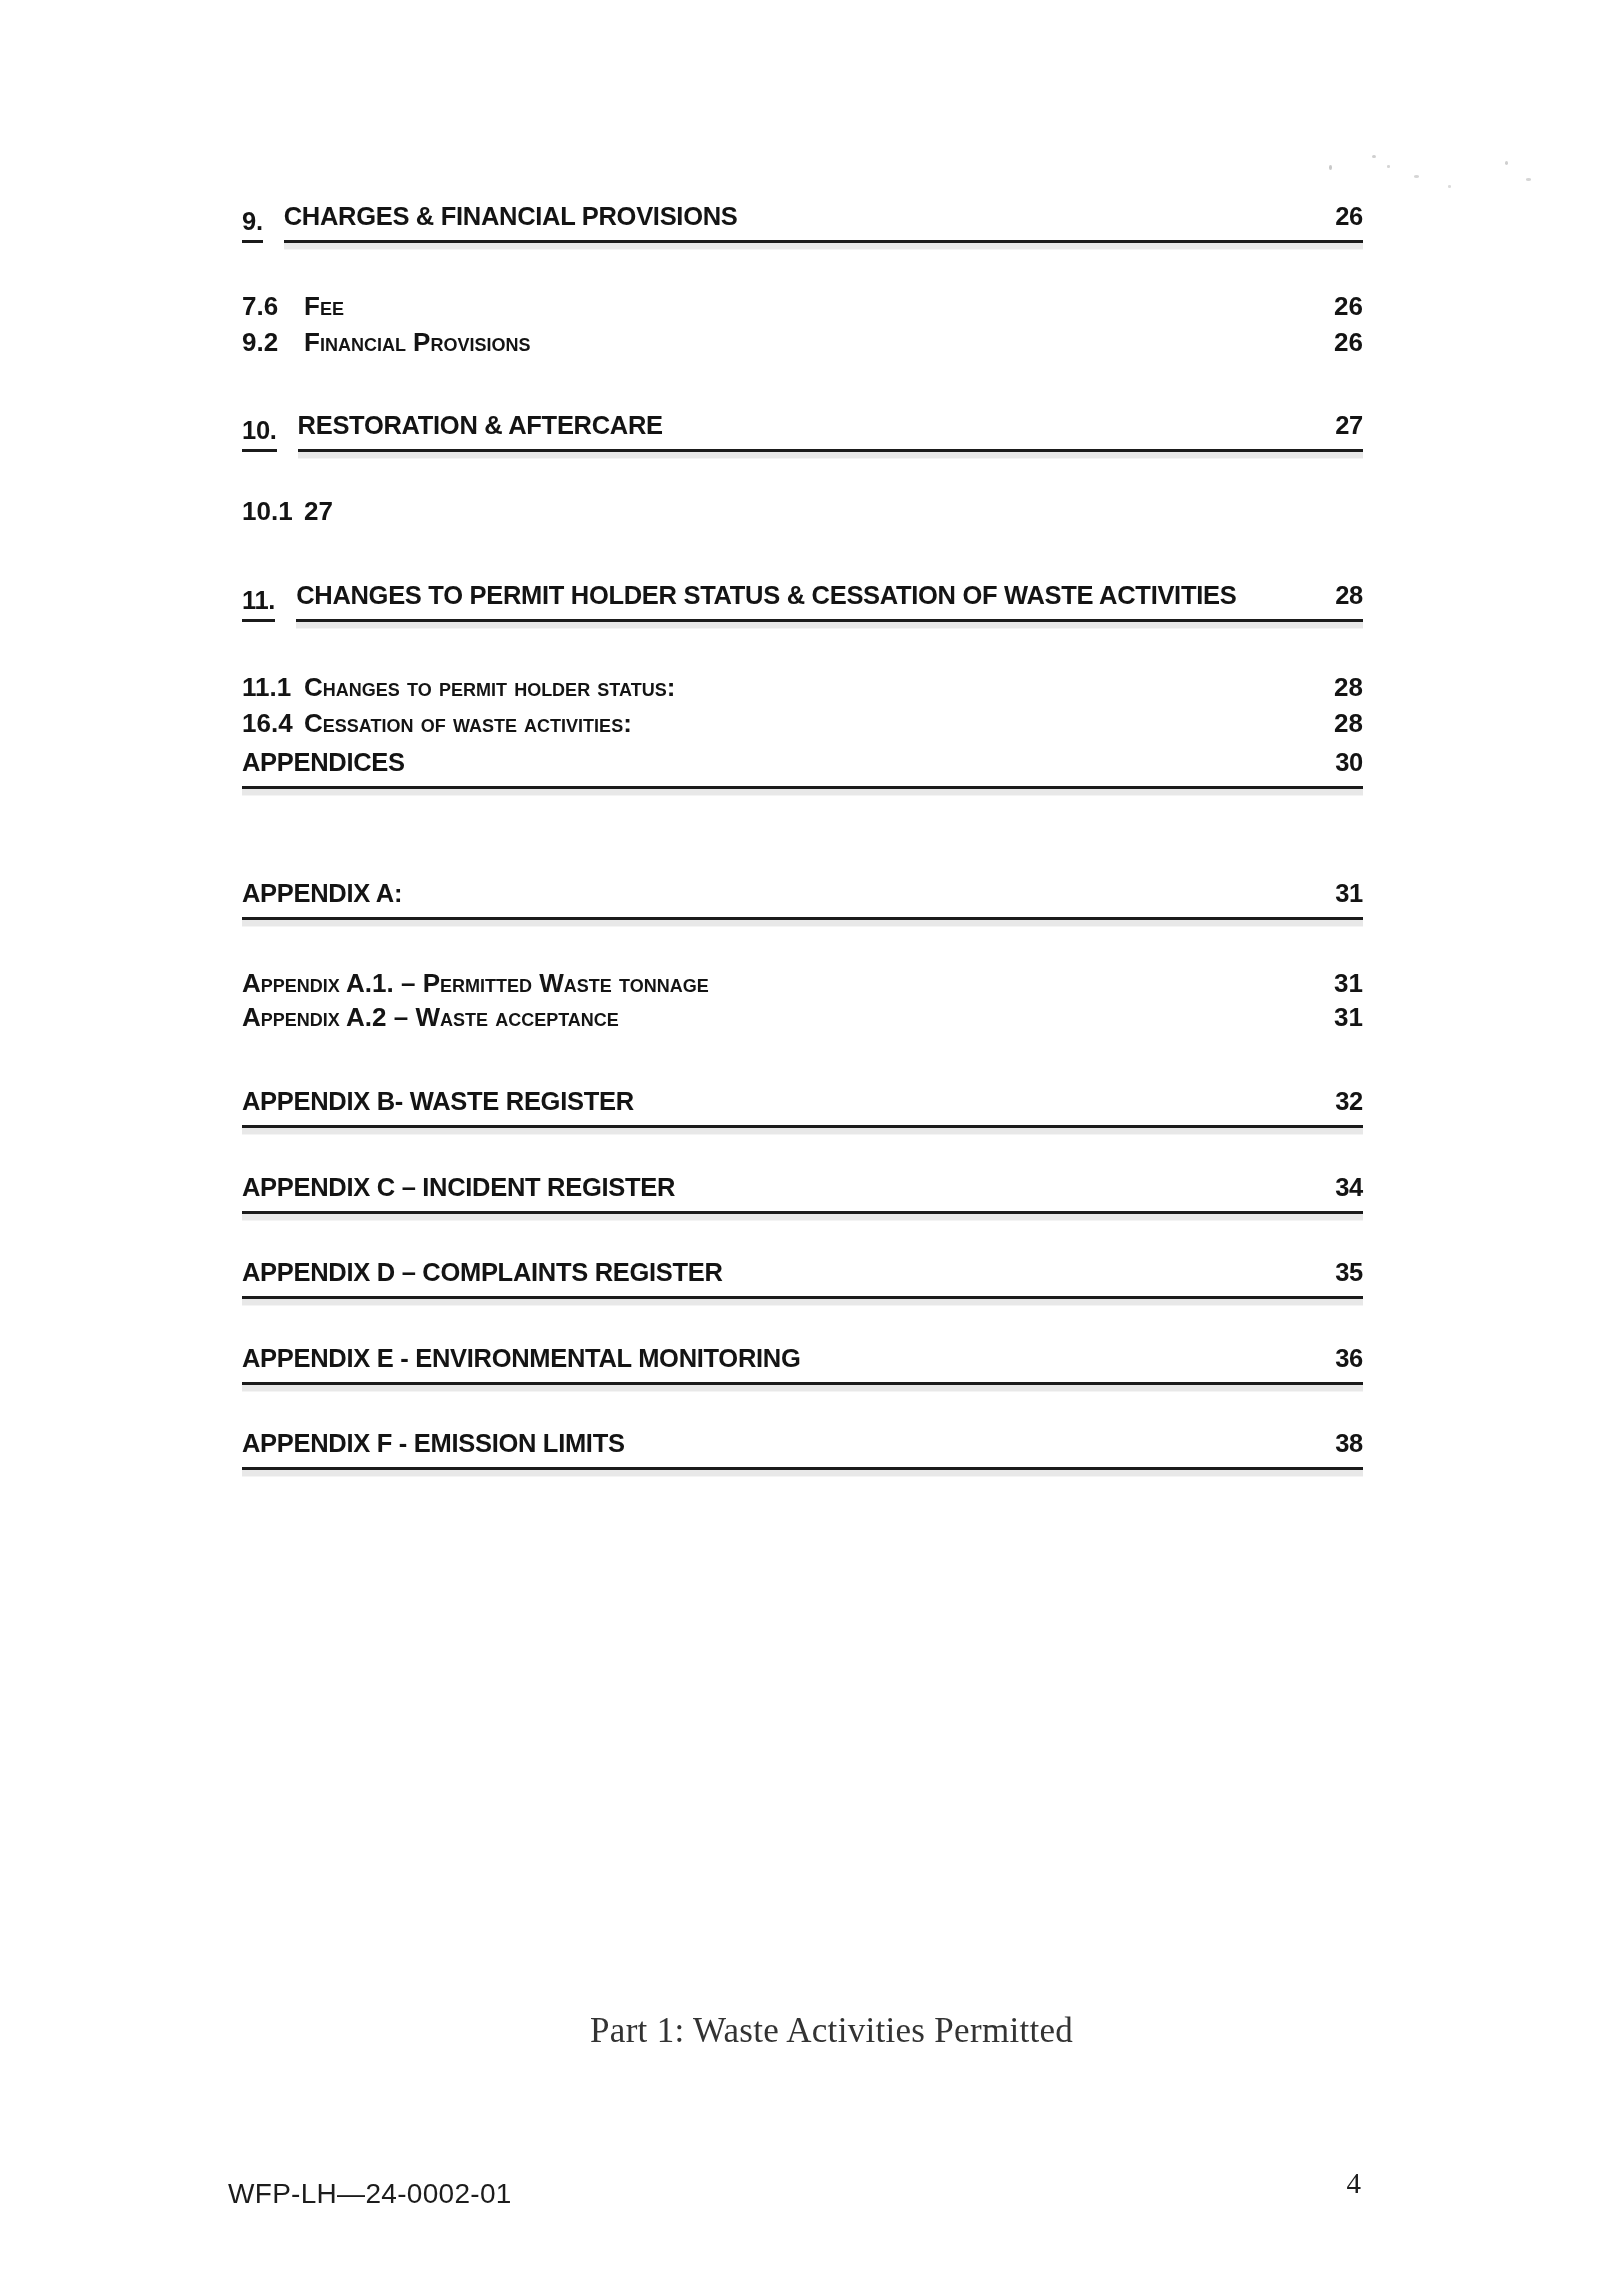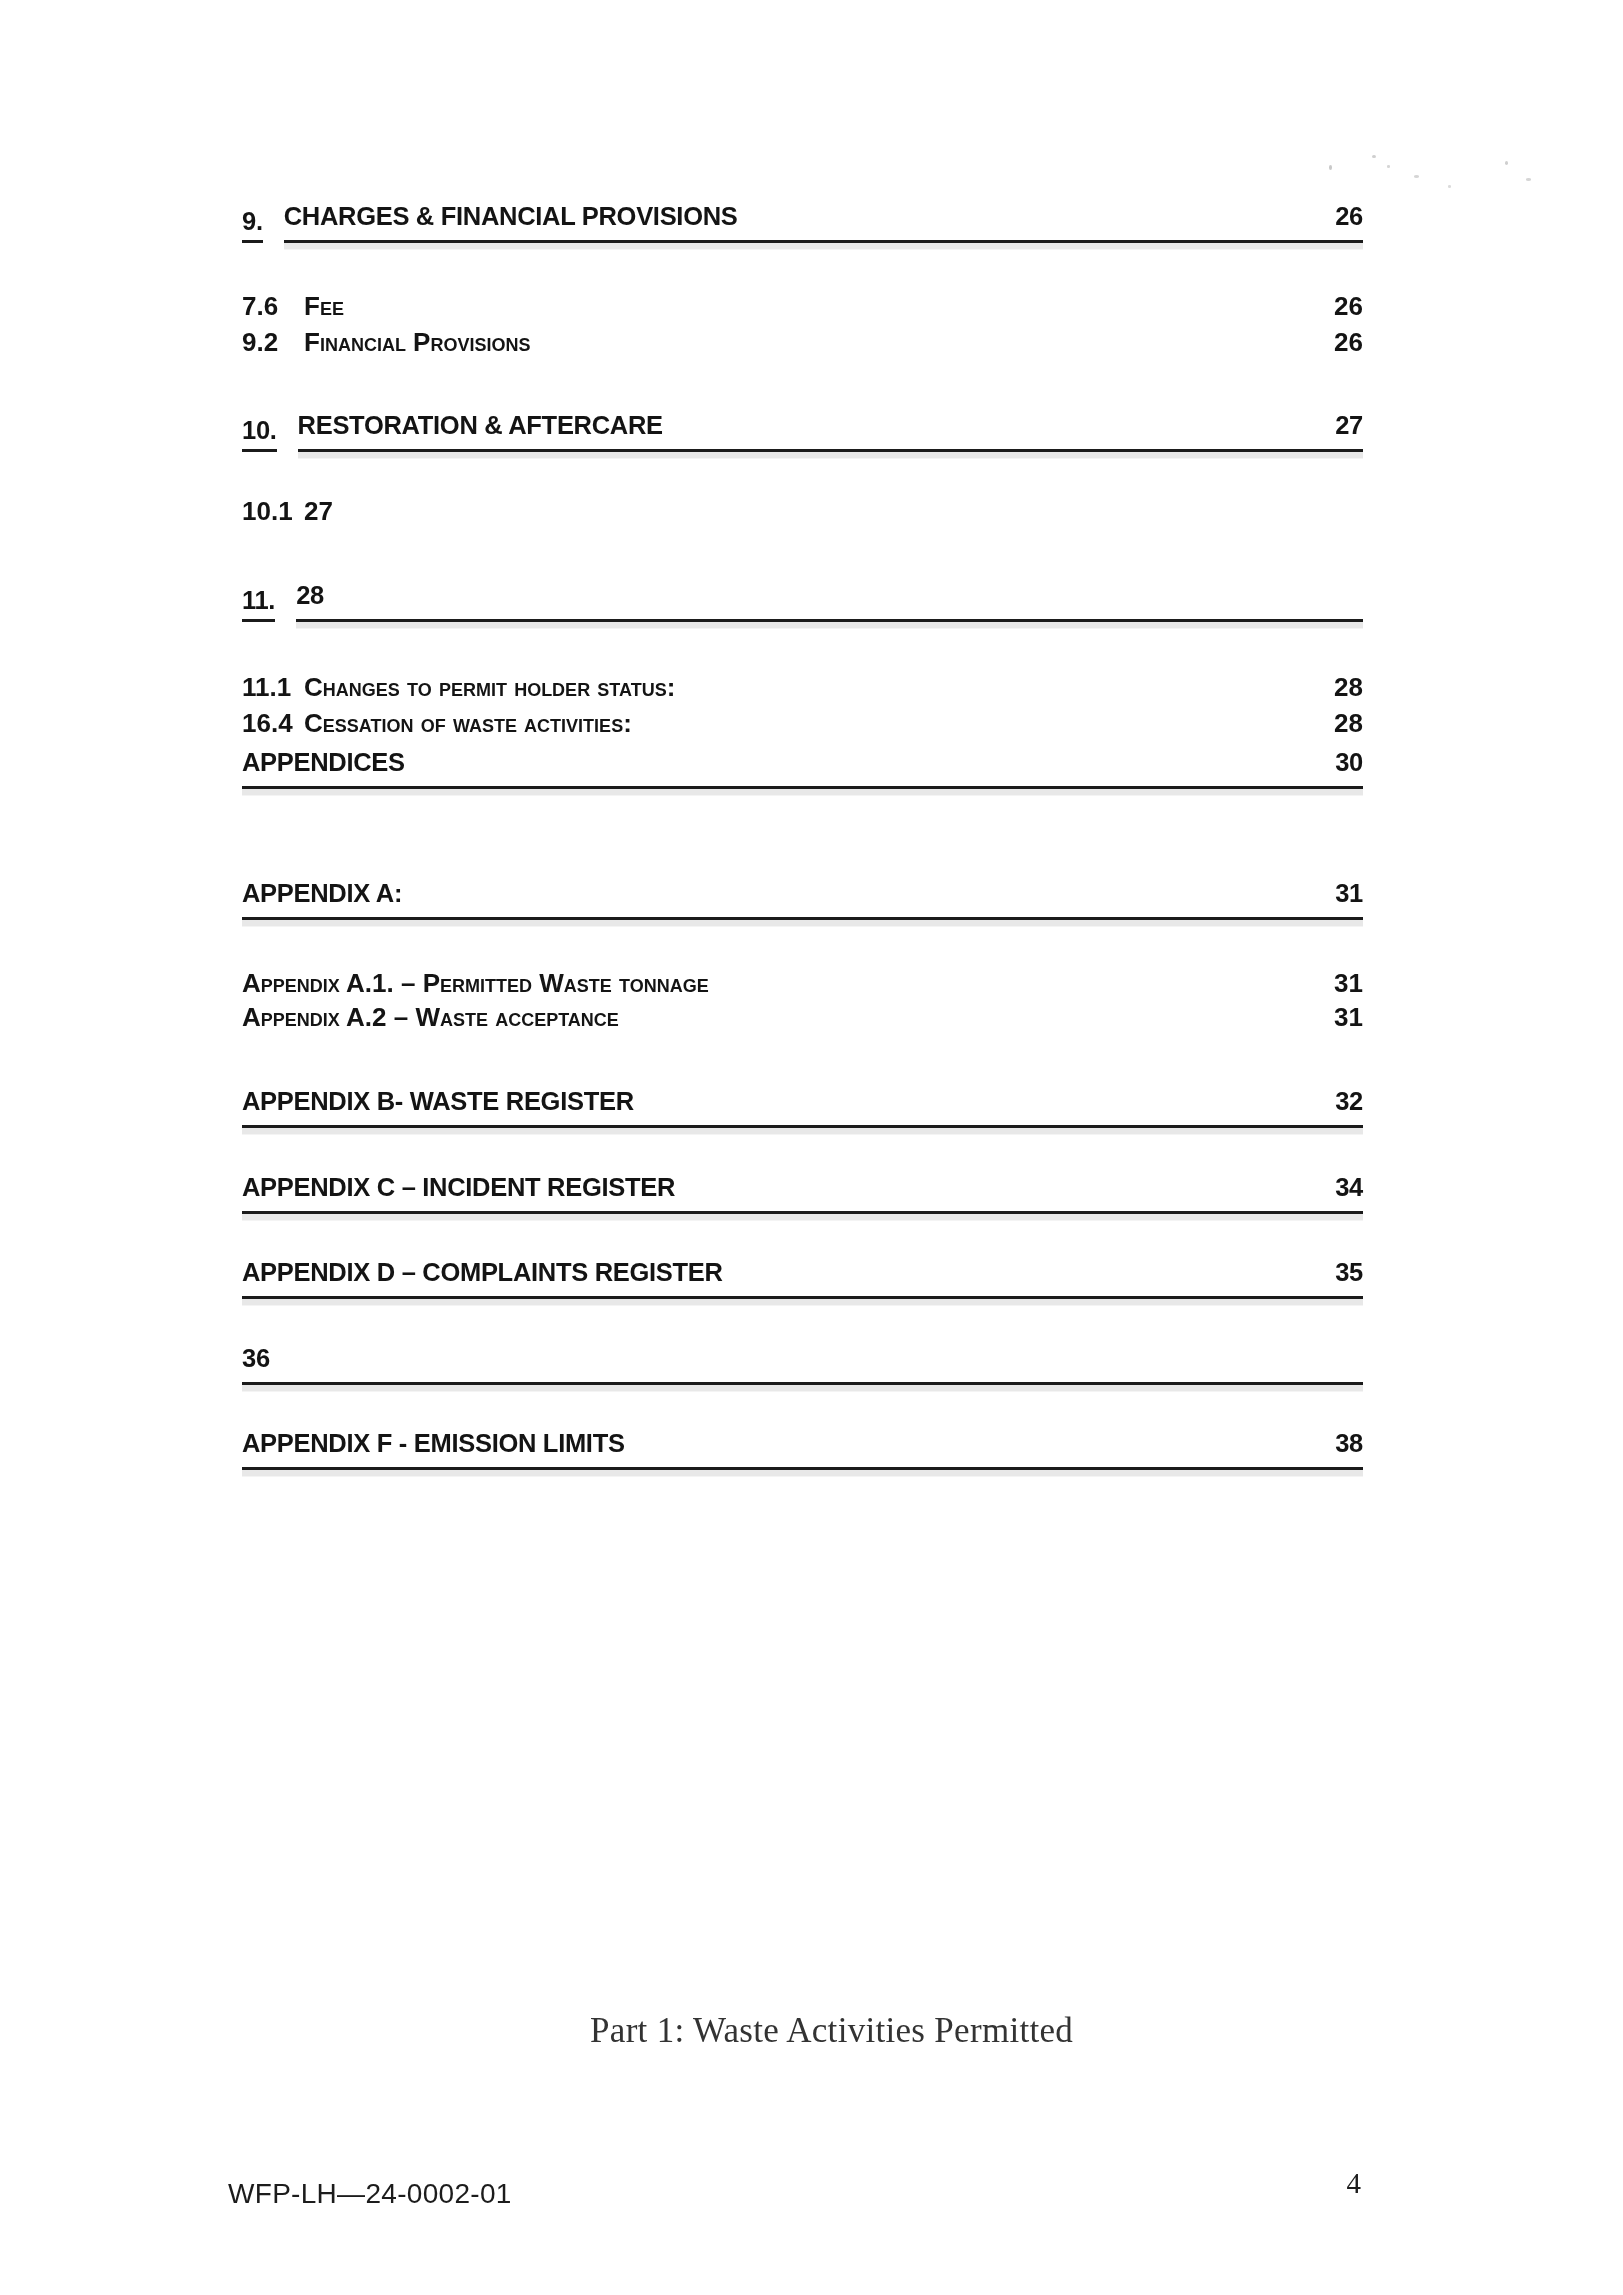--- a/index.html
+++ b/index.html
@@ -127,20 +127,21 @@
   <div class="row sub" style="top:498px">
     <span class="num">10.1</span>
     <span class="body">
       <span class="pg">27</span>
     </span>
   </div>
 
   <div class="row h" style="top:581px">
     <span class="num">11.</span>
     <span class="body">
+      <span class="label">CHANGES TO PERMIT HOLDER STATUS &amp; CESSATION OF WASTE ACTIVITIES</span>
       <span class="pg">28</span>
     </span>
   </div>
 
   <div class="row sub" style="top:674px">
     <span class="num">11.1</span>
     <span class="body">
       <span class="label">Changes to permit holder status:</span>
       <span class="pg">28</span>
     </span>
@@ -198,20 +199,21 @@
 
   <div class="row h" style="top:1258px">
     <span class="body">
       <span class="label">APPENDIX D – COMPLAINTS REGISTER</span>
       <span class="pg">35</span>
     </span>
   </div>
 
   <div class="row h" style="top:1344px">
     <span class="body">
+      <span class="label">APPENDIX E - ENVIRONMENTAL MONITORING</span>
       <span class="pg">36</span>
     </span>
   </div>
 
   <div class="row h" style="top:1429px">
     <span class="body">
       <span class="label">APPENDIX F - EMISSION LIMITS</span>
       <span class="pg">38</span>
     </span>
   </div>

